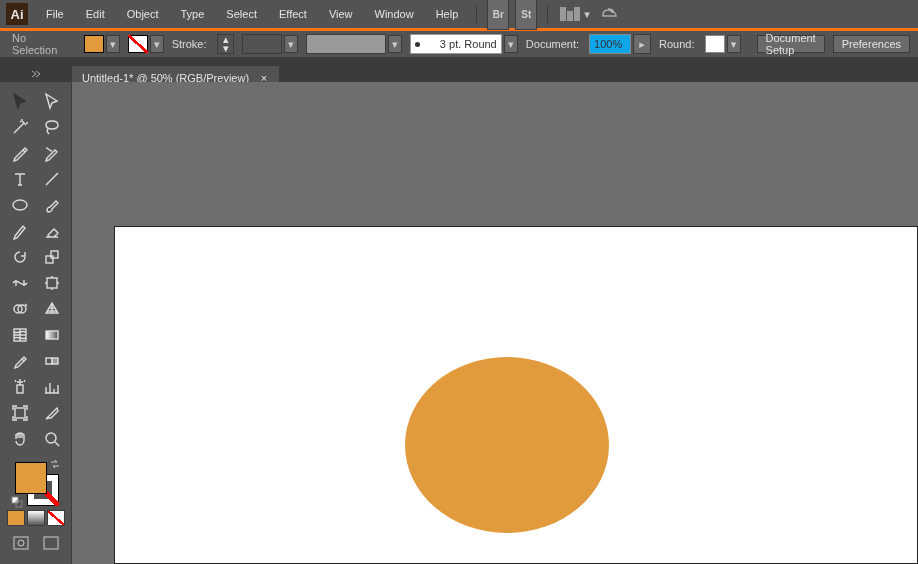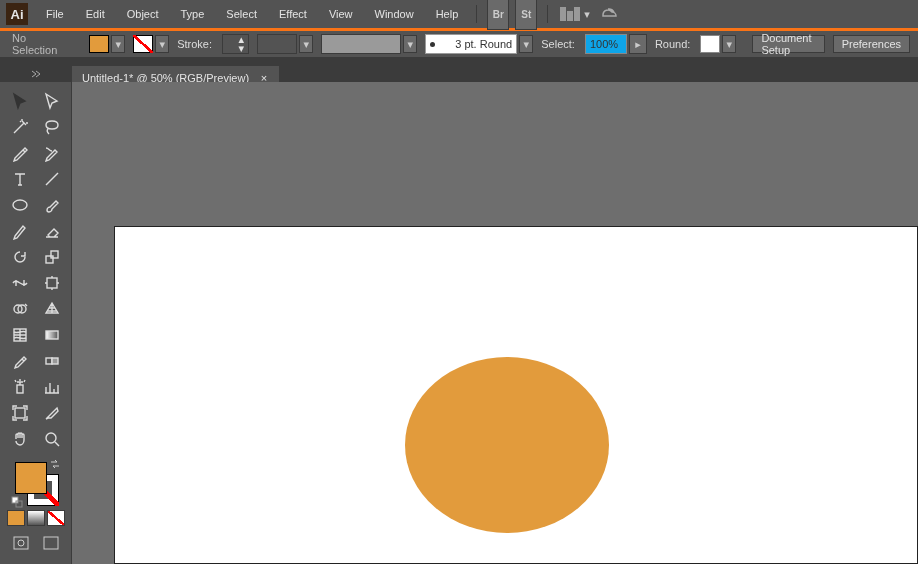--- a/index.html
+++ b/index.html
@@ -142,21 +142,21 @@
   </div>
   <div class="group">
     <div class="prof">
       <div class="prof-dot"></div>
       <span>3 pt. Round</span>
     </div>
     <div class="dd">
         <span class="chev">▾</span>
       </div>
   </div>
-  <span class="lbl">Select:</span>
+  <span class="lbl">Document:</span>
   <div class="group">
     <div class="opac">
         <span>100%</span>
       </div>
     <div class="opac-arr">
         <span class="chev">▸</span>
       </div>
   </div>
   <span class="lbl">Round:</span>
   <div class="group">

